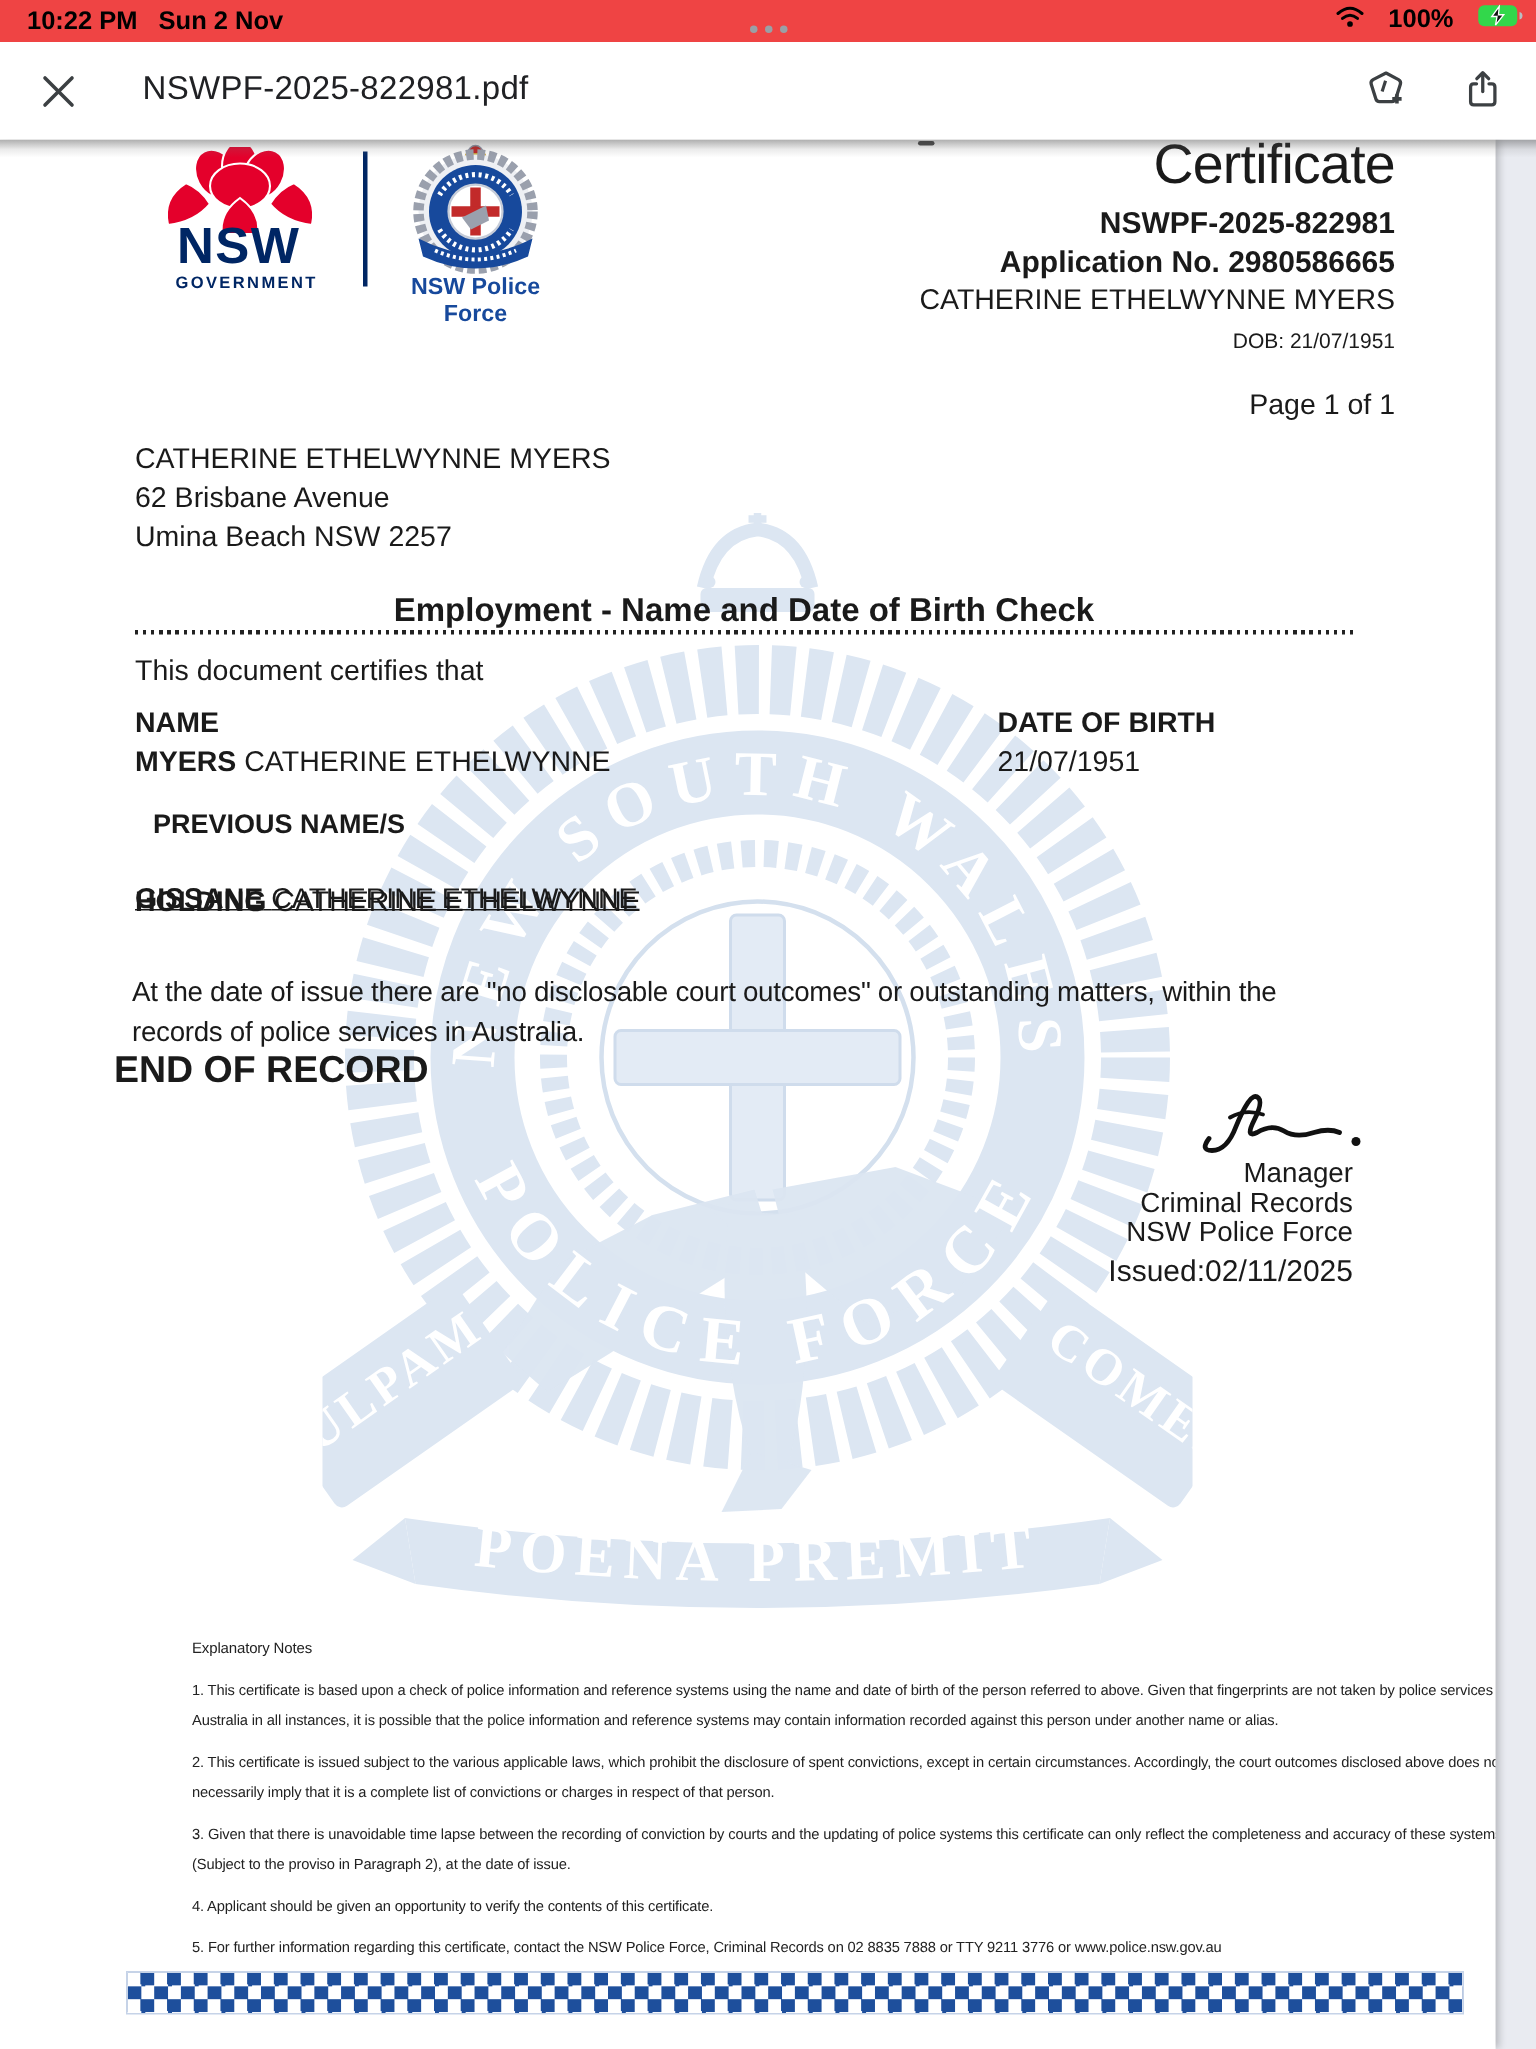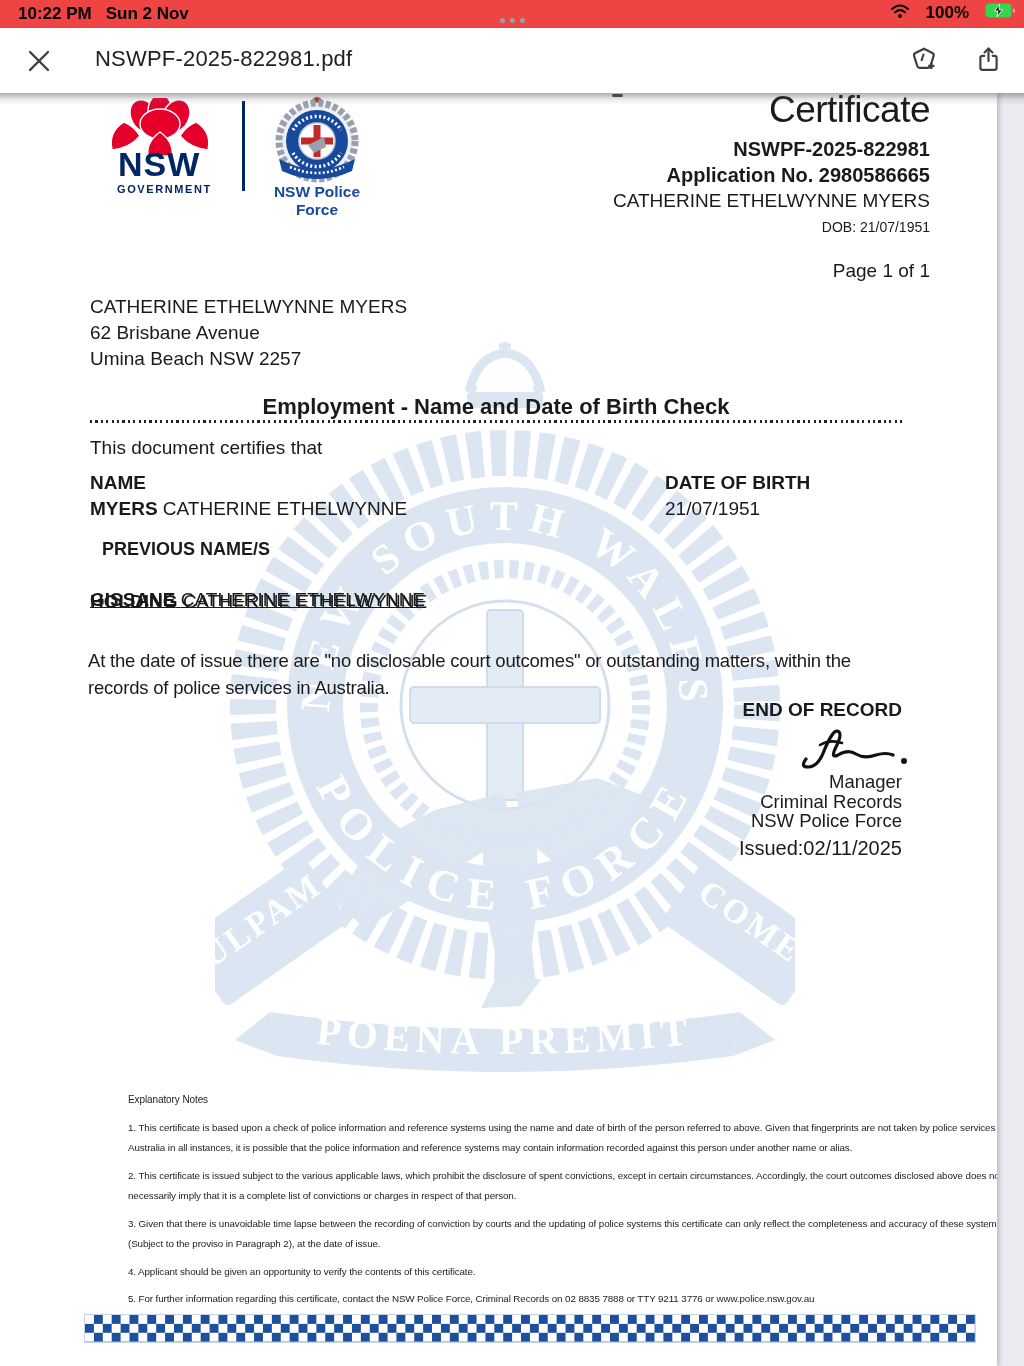--- a/index.html
+++ b/index.html
@@ -60,21 +60,21 @@
   .certifies{position:absolute;left:90px;top:344px;font-size:19px;}
   .lbl{font-weight:700;}
   .col-left{left:90px;}
   .name-label{position:absolute;top:379px;font-size:19px;font-weight:700;}
   .name-value{position:absolute;top:405px;font-size:19px;}
   .dob-col{left:665px;}
   .prev-label{position:absolute;left:90px;top:446px;font-size:18px;font-weight:700;margin-left:12px;}
   .prev-1{position:absolute;left:90px;top:496px;font-size:19px;text-decoration:underline;}
   .prev-2{position:absolute;left:90px;top:498px;font-size:19px;}
   .statement{position:absolute;left:88px;top:554px;width:800px;font-size:18.5px;line-height:27px;letter-spacing:-.2px;}
-  .end-record{position:absolute;left:90px;top:606px;width:812px;text-align:right;font-size:19px;font-weight:700;}
+  .end-record{position:absolute;left:76px;top:606px;width:812px;text-align:left;font-size:25px;font-weight:700;}
   
   .signature{position:absolute;left:798px;top:630px;width:112px;height:55px;}
   .sig-block{position:absolute;right:95px;top:679px;text-align:right;font-size:18.5px;line-height:19.5px;}
   .issued{position:absolute;right:95px;top:744px;text-align:right;font-size:20px;}
   
   .notes{position:absolute;left:88px;top:997px;width:890px;font-size:9.8px;letter-spacing:-.1px;color:#222;margin-left:40px;}
   .notes-heading{margin:0 0 13px 0;font-size:10px;}
   .notes p{margin:0 0 7px 0;line-height:20.5px;}
   .verify{position:absolute;left:90px;top:1186px;width:850px;text-align:center;font-size:11px;color:#222;}
   .verify a{color:#2422cc;font-weight:700;font-style:italic;text-decoration:underline;}

